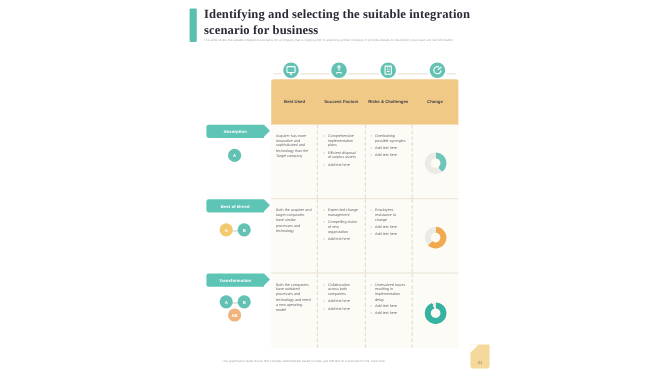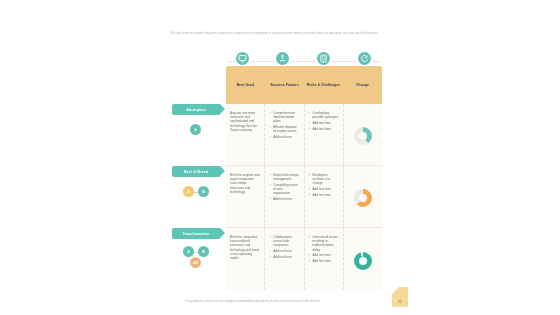--- a/index.html
+++ b/index.html
@@ -110,20 +110,24 @@
     position:absolute; left:0; top:0; width:0; height:0;
     border-top:7px solid #ffffff; border-right:7px solid transparent;
   }
   .corner .pg { font-size:3.4px; color:#7d6b45; margin-bottom:3px; }
 </style>
 </head>
 <body>
 
 <div class="page">
 
+  <div class="title-wrap">
+    <div class="title-bar"></div>
+    <div class="title">Identifying and selecting the suitable integration scenario for business</div>
+  </div>
   <div class="subtitle">This slide covers the suitable integration scenarios for a company that is merging with or acquiring another company. It provides details on description, best used and risk information.</div>
 
   <div class="icon-strip">
     <div class="icon-line"></div>
 
     <div class="ic" style="left:8px;">
       <svg viewBox="0 0 24 24" fill="none" stroke="#ffffff" stroke-width="2.4">
         <rect x="3" y="4" width="18" height="13" rx="1.5"></rect>
           <path d="M9 21h6M12 17v4"></path>
       </svg>

